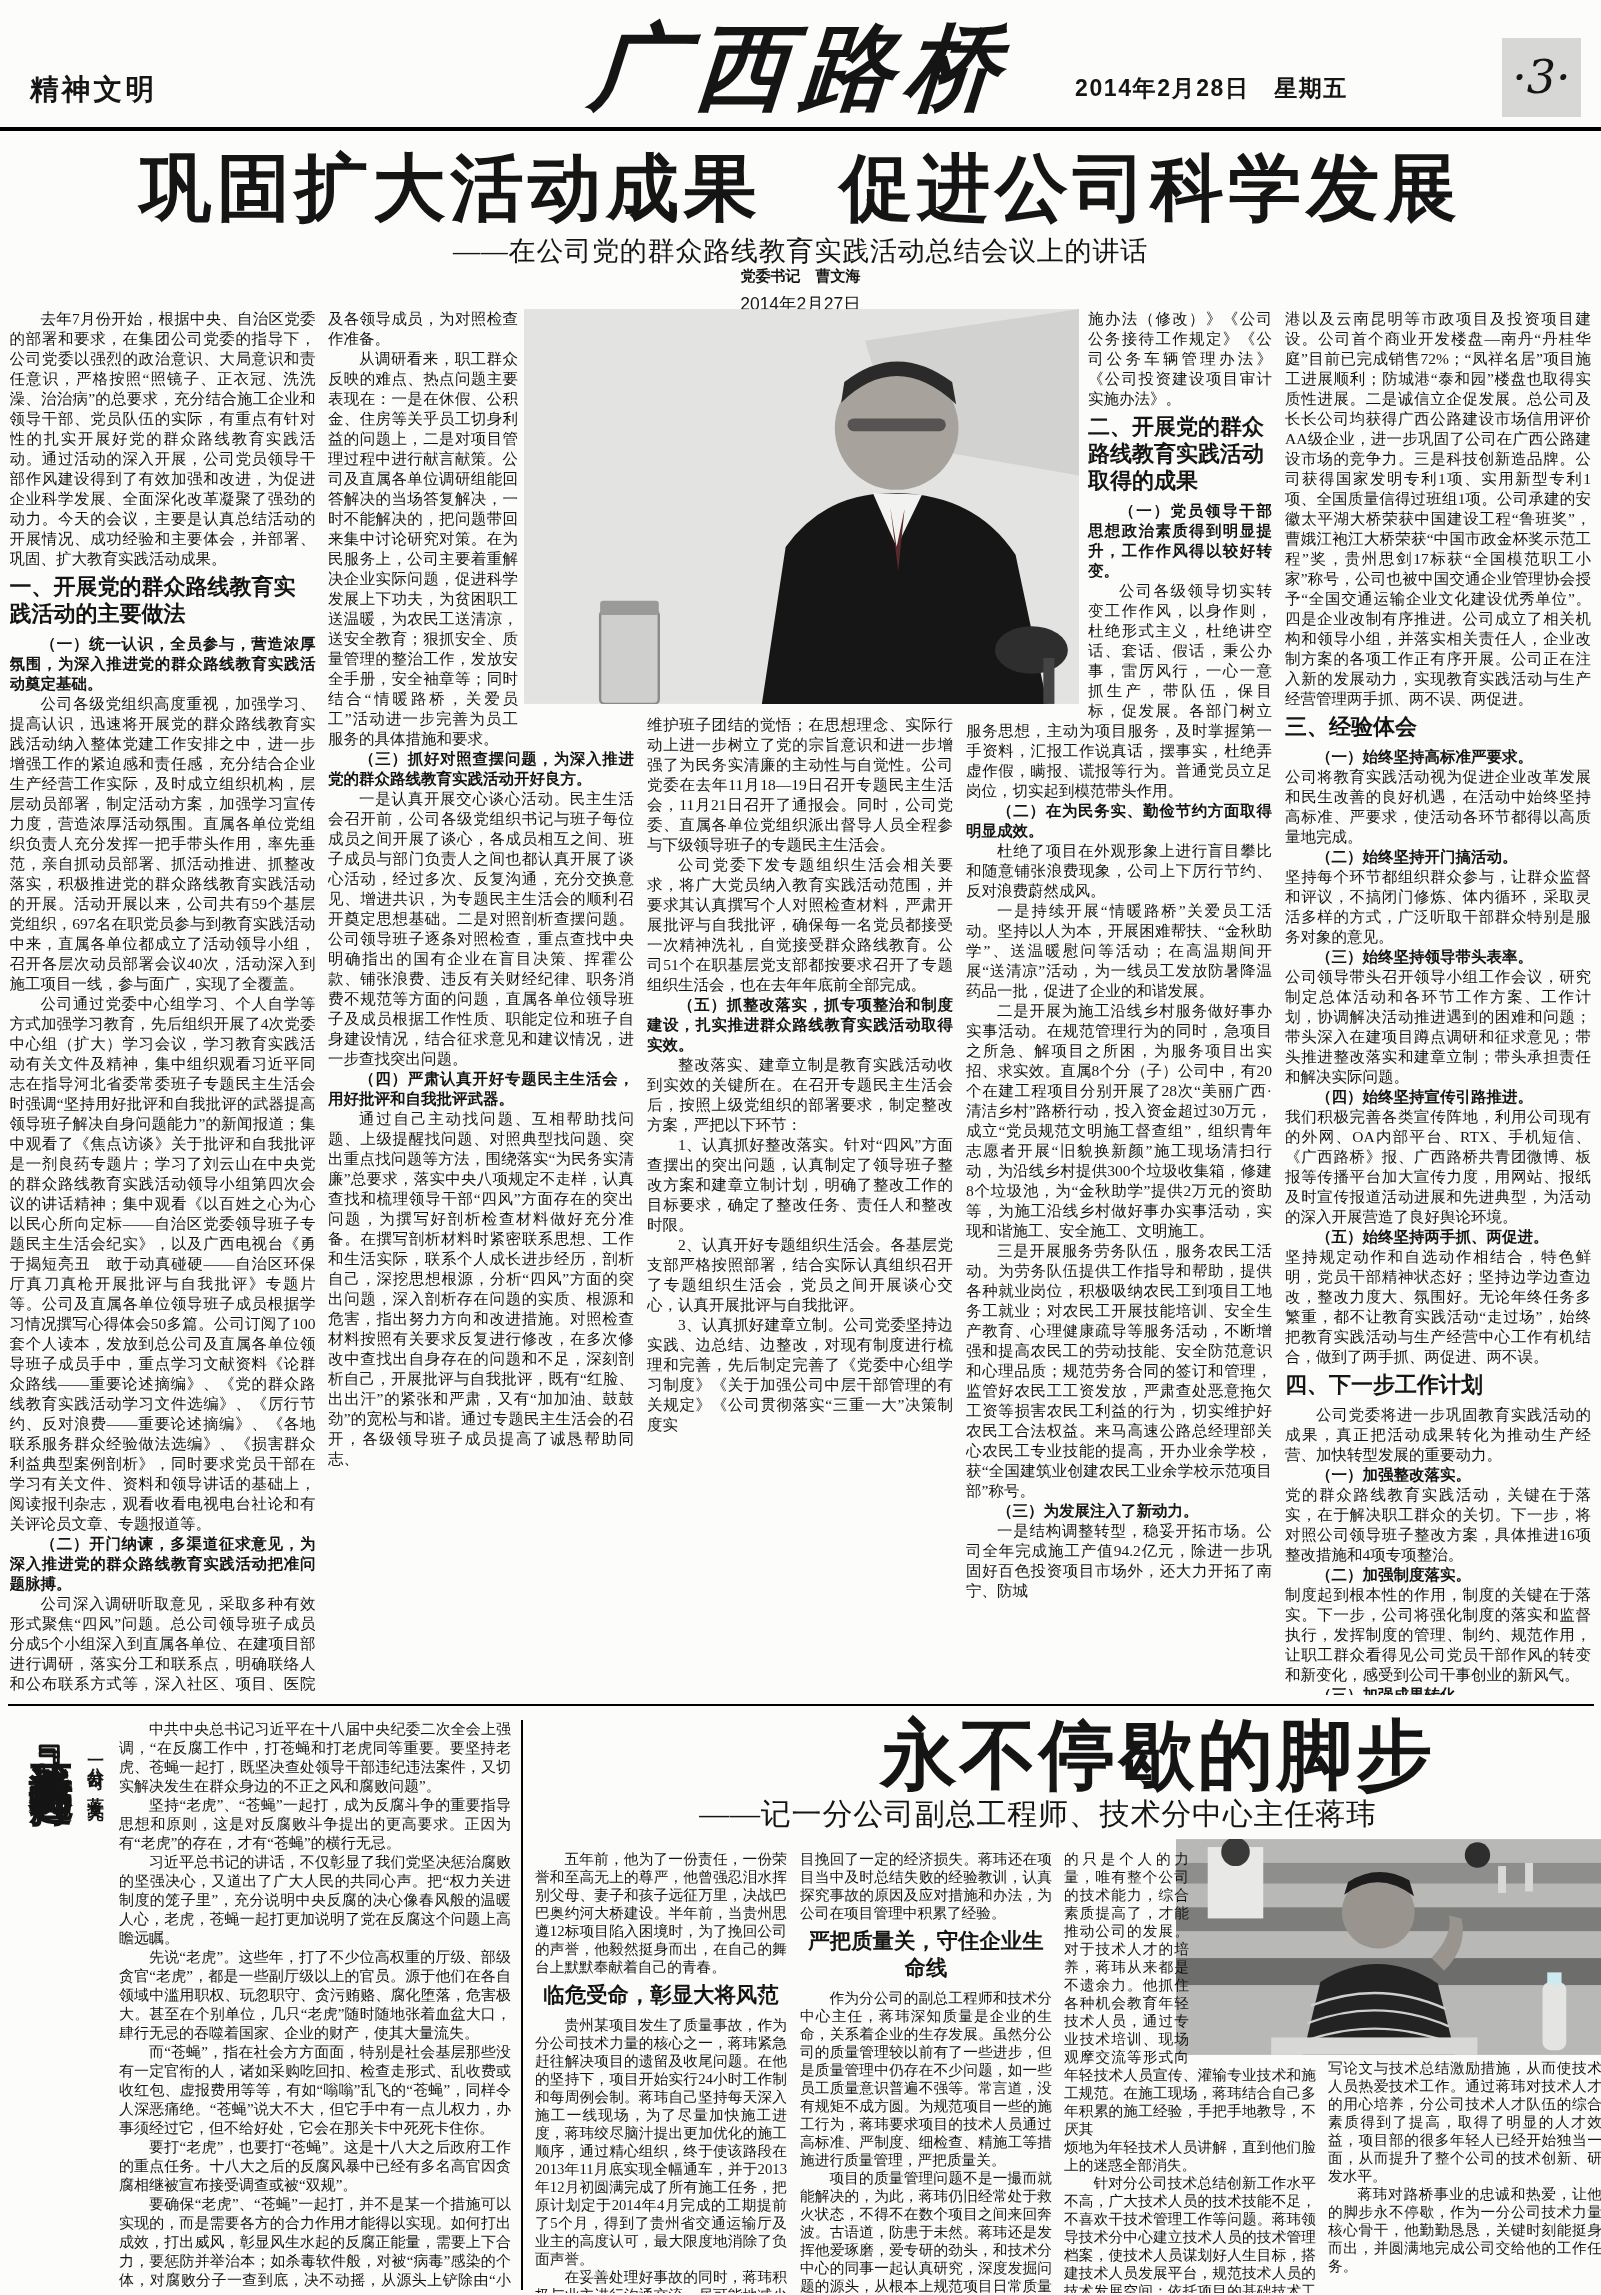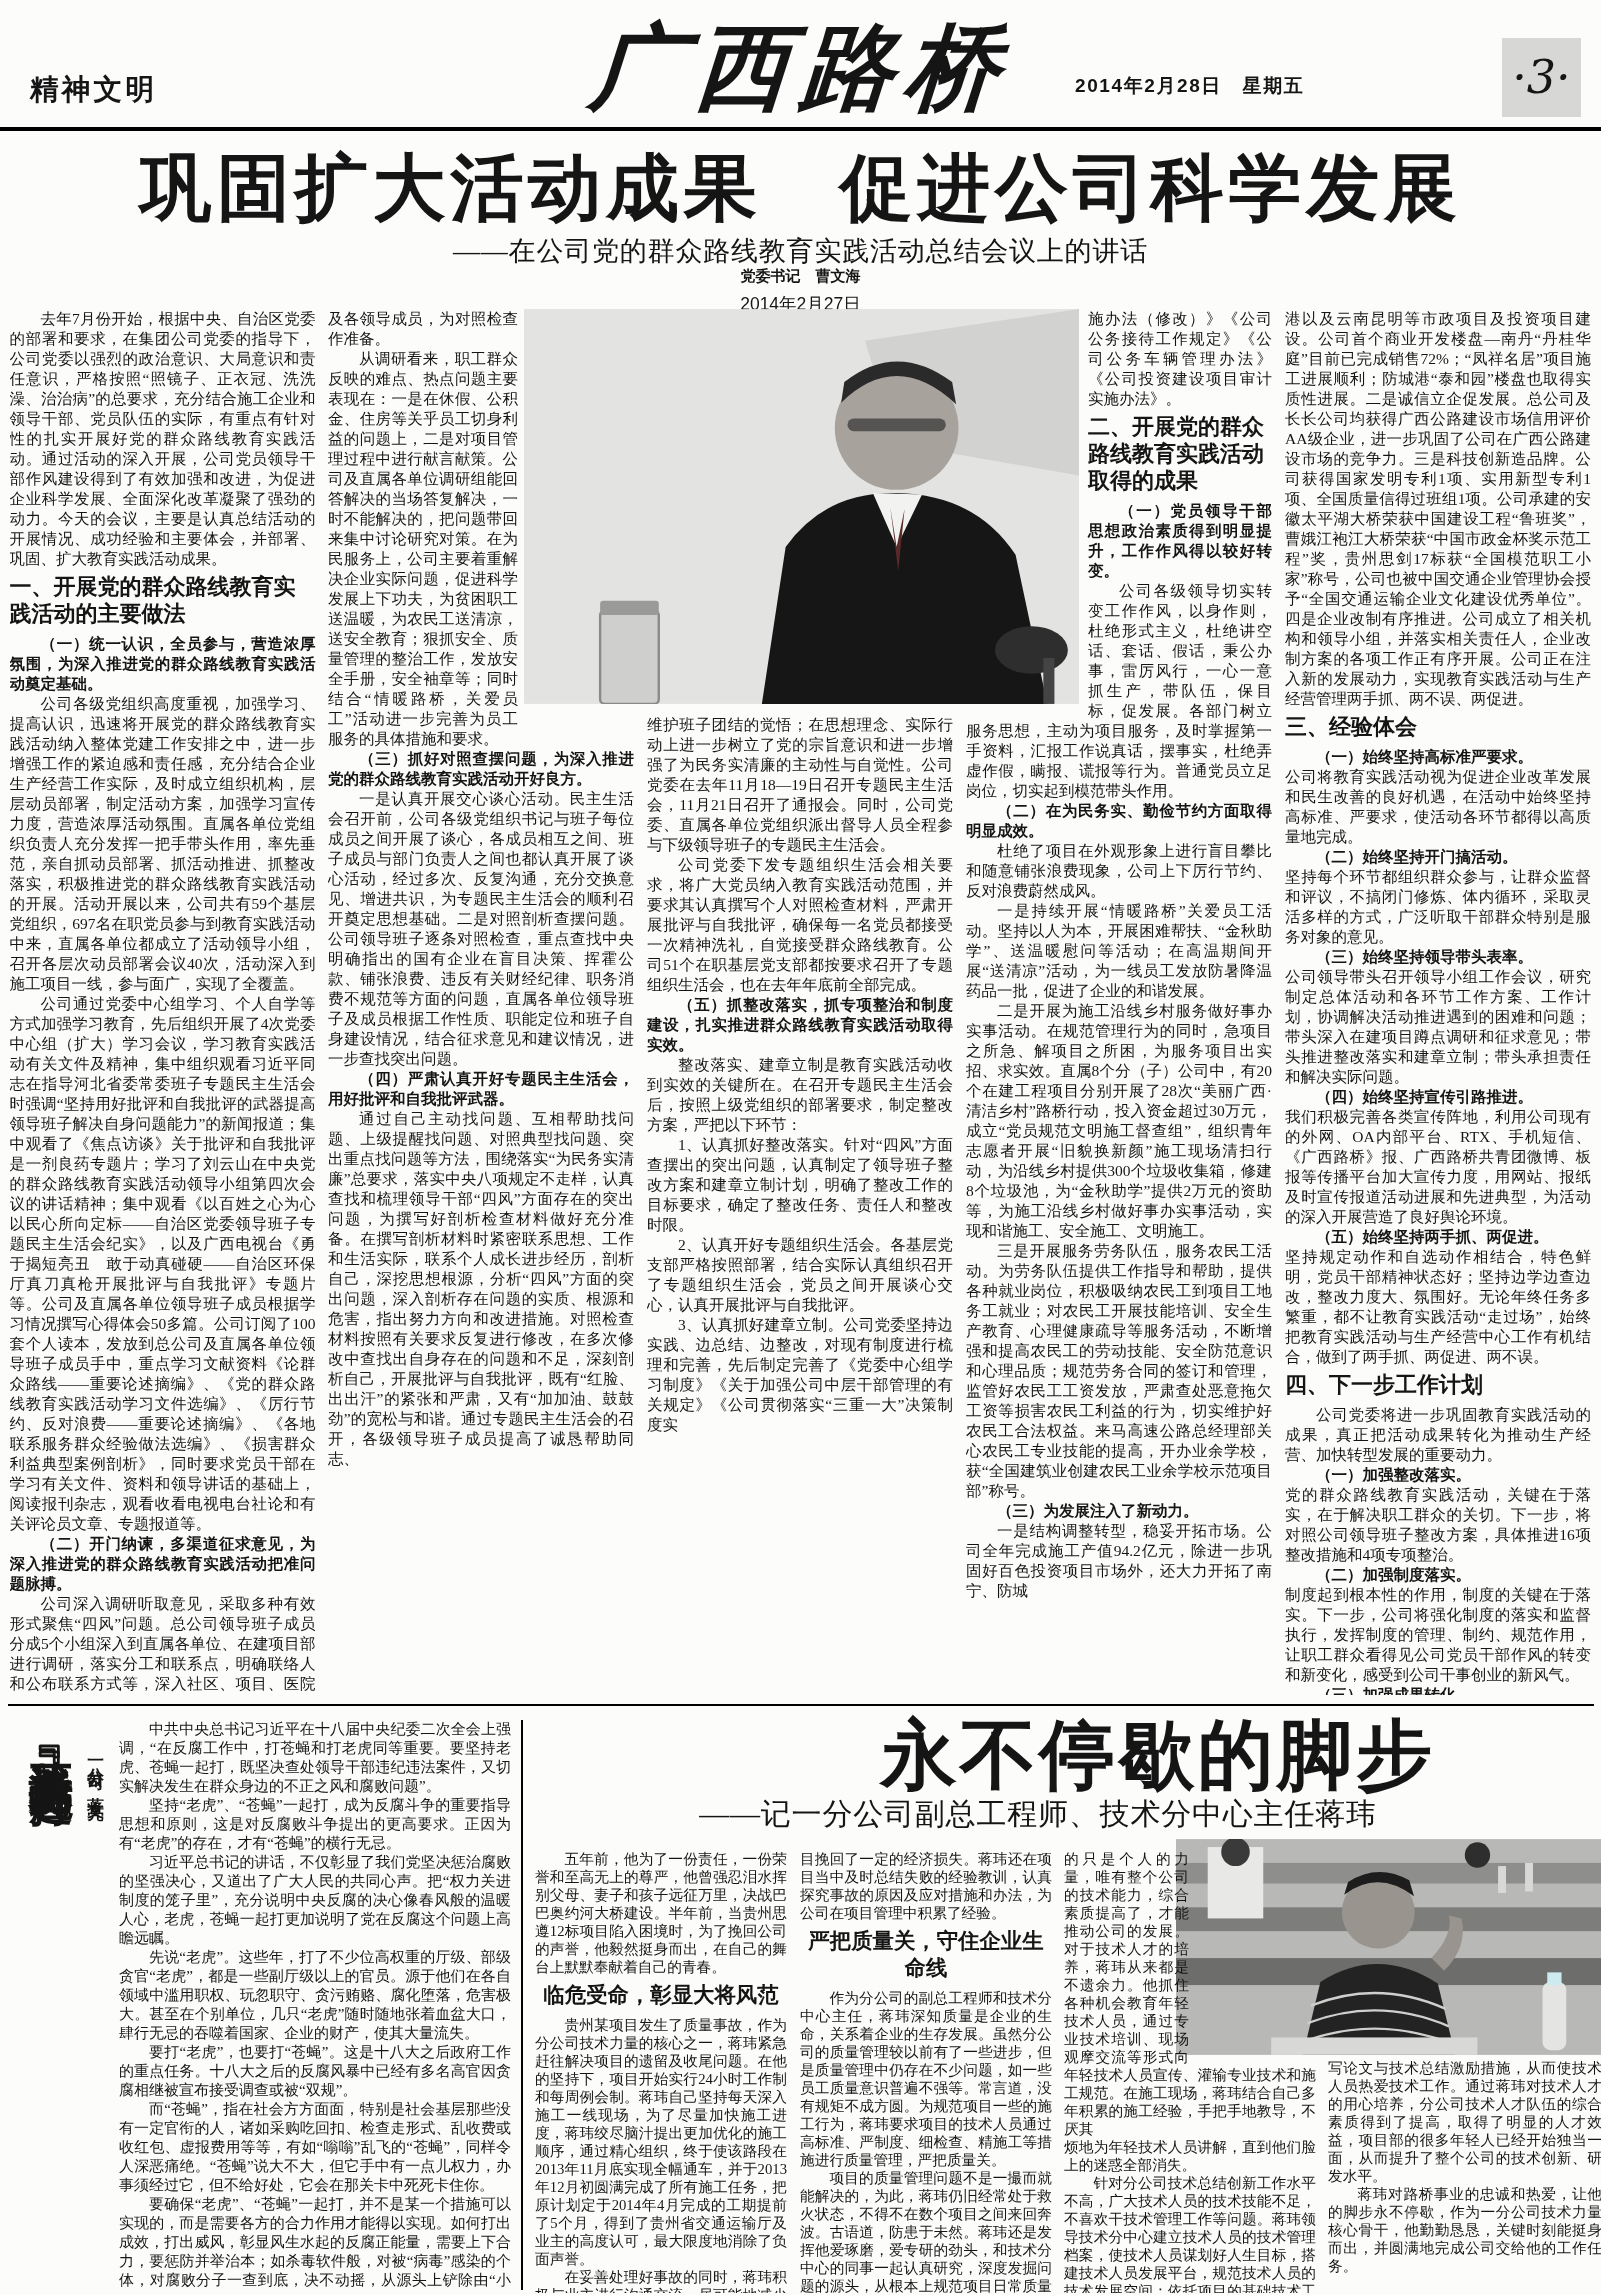--- a/index.html
+++ b/index.html
@@ -7,21 +7,21 @@
     position:relative; width:1601px; height:2295px; background:#fcfcfa;
     font-family:"Liberation Serif", serif; color:#151515; overflow:hidden;
     margin:0 auto;
   }
   
   .hd-section { position:absolute; left:30px; top:70px; font-size:28.6px; font-weight:bold;
     font-family:"Liberation Sans",sans-serif; letter-spacing:3.2px; }
   .hd-masthead { position:absolute; left:0; top:4.8px; width:1601px; text-align:center;
     font-size:94px; font-weight:bold; font-style:italic; font-family:"DejaVu Serif",serif;
     letter-spacing:11px; transform:skewX(-4deg); }
-  .hd-date { position:absolute; left:1075px; top:73px; font-size:19px; font-weight:bold;
+  .hd-date { position:absolute; left:1075px; top:73px; font-size:23px; font-weight:bold;
     font-family:"Liberation Sans",sans-serif; letter-spacing:1.6px; }
   .hd-pagebox { position:absolute; left:1502px; top:38px; width:79px; height:79px;
     background:#d7d7d5; text-align:center; line-height:79px; font-size:46px;
     font-family:"DejaVu Serif",serif; font-style:italic; }
   .hd-rule { position:absolute; left:0; top:127px; width:1601px; height:4px; background:#000; }
 
   
   .ma-headline { position:absolute; left:0; top:140px; width:1601px; text-align:center;
     font-size:73px; font-weight:bold; font-family:"Liberation Sans",sans-serif;
     letter-spacing:4.8px; white-space:nowrap; }
@@ -159,22 +159,22 @@
   <div class="mid-rule"></div>
   <div class="v-rule"></div>
 
   <div class="bl-title">浅谈『老虎』『苍蝇』一起打</div>
   <div class="bl-byline">一分公司　蒋文亮</div>
   <div class="bl-body">
       <p class="fl-p">中共中央总书记习近平在十八届中央纪委二次全会上强调，“在反腐工作中，打苍蝇和打老虎同等重要。要坚持老虎、苍蝇一起打，既坚决查处领导干部违纪违法案件，又切实解决发生在群众身边的不正之风和腐败问题”。</p>
       <p class="fl-p">坚持“老虎”、“苍蝇”一起打，成为反腐斗争的重要指导思想和原则，这是对反腐败斗争提出的更高要求。正因为有“老虎”的存在，才有“苍蝇”的横行无忌。</p>
       <p class="fl-p">习近平总书记的讲话，不仅彰显了我们党坚决惩治腐败的坚强决心，又道出了广大人民的共同心声。把“权力关进制度的笼子里”，充分说明中央反腐的决心像春风般的温暖人心，老虎，苍蝇一起打更加说明了党在反腐这个问题上高瞻远瞩。</p>
       <p class="fl-p">先说“老虎”。这些年，打了不少位高权重的厅级、部级贪官“老虎”，都是一些副厅级以上的官员。源于他们在各自领域中滥用职权、玩忽职守、贪污贿赂、腐化堕落，危害极大。甚至在个别单位，几只“老虎”随时随地张着血盆大口，肆行无忌的吞噬着国家、企业的财产，使其大量流失。</p>
+      <p class="fl-p">而“苍蝇”，指在社会方方面面，特别是社会基层那些没有一定官衔的人，诸如采购吃回扣、检查走形式、乱收费或收红包、虚报费用等等，有如“嗡嗡”乱飞的“苍蝇”，同样令人深恶痛绝。“苍蝇”说大不大，但它手中有一点儿权力，办事须经过它，但不给好处，它会在那关卡中死死卡住你。</p>
       <p class="fl-p">要打“老虎”，也要打“苍蝇”。这是十八大之后政府工作的重点任务。十八大之后的反腐风暴中已经有多名高官因贪腐相继被宣布接受调查或被“双规”。</p>
-      <p class="fl-p">而“苍蝇”，指在社会方方面面，特别是社会基层那些没有一定官衔的人，诸如采购吃回扣、检查走形式、乱收费或收红包、虚报费用等等，有如“嗡嗡”乱飞的“苍蝇”，同样令人深恶痛绝。“苍蝇”说大不大，但它手中有一点儿权力，办事须经过它，但不给好处，它会在那关卡中死死卡住你。</p>
       <p class="fl-p">要确保“老虎”、“苍蝇”一起打，并不是某一个措施可以实现的，而是需要各方的合力作用才能得以实现。如何打出成效，打出威风，彰显风生水起的反腐正能量，需要上下合力，要惩防并举治本；如杀毒软件般，对被“病毒”感染的个体，对腐败分子一查到底，决不动摇，从源头上铲除由“小腐败”滋生“大腐败”的土壤。我们必须认真学习十八大精神，不断把党风廉政建设和反腐败斗争引向深入，促进企业持续健康科学发展，为圆满完成党的十八大各项战略决策部署、实现企业的生产经营目标作出更大贡献。</p>
     </div>
 
   <div class="br-title">永不停歇的脚步</div>
   <div class="br-subtitle">——记一分公司副总工程师、技术分中心主任蒋玮</div>
 
   <div class="photo2">
     <svg width="426" height="216" viewBox="0 0 537 272" xmlns="http://www.w3.org/2000/svg">
       <rect width="537" height="272" fill="#b8b8b6"></rect>
       <rect y="30" width="537" height="26" fill="#8e8e8c"></rect>

